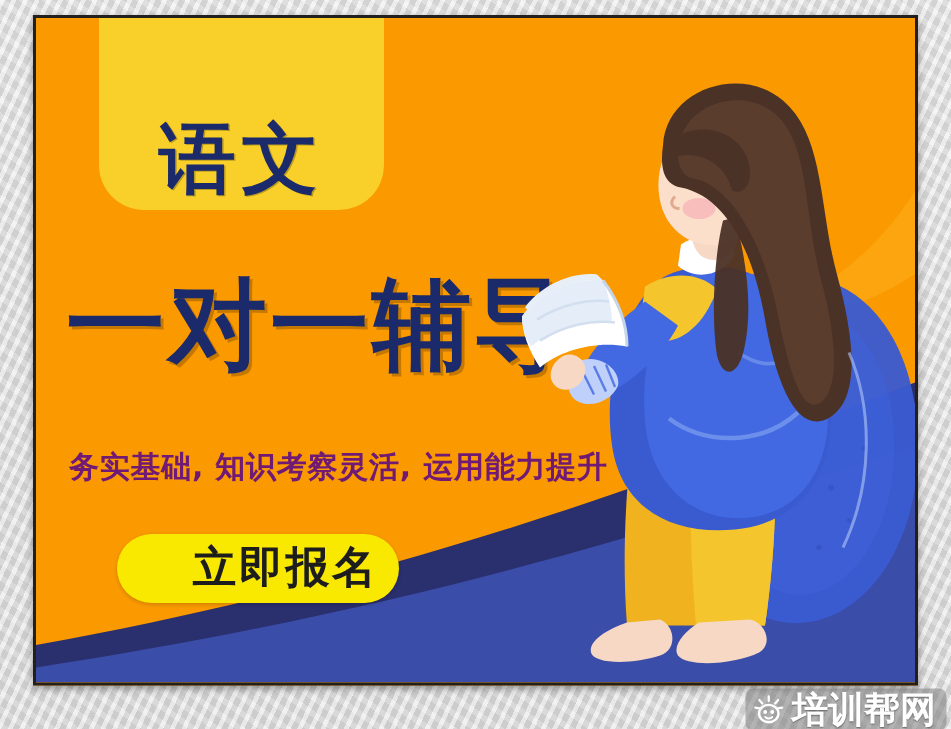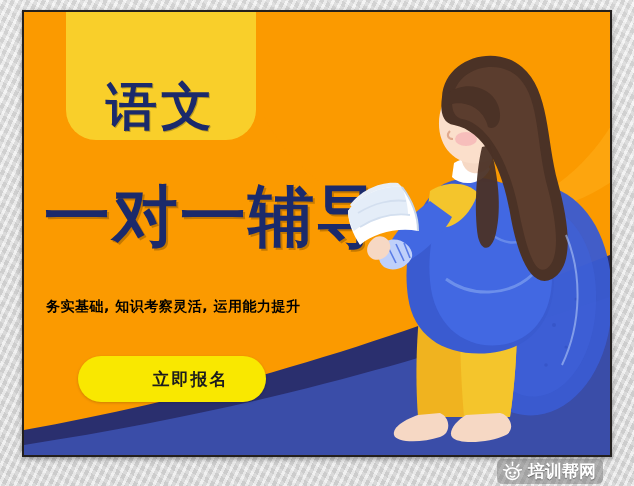--- a/index.html
+++ b/index.html
@@ -63,51 +63,51 @@
     position:absolute;left:20px;top:172px;width:460px;
     font-size:66px;font-weight:bold;color:#1b2a6b;
     letter-spacing:2px;line-height:1;
     text-shadow:2px 2px 0 rgba(0,0,0,.22);
     white-space:nowrap;
   }
 
   
   #subtitle{
     position:absolute;left:22px;top:286px;width:440px;
-    font-size:14px;font-weight:bold;color:#000000;
+    font-size:20px;font-weight:bold;color:#701a75;
     letter-spacing:.5px;white-space:nowrap;
   }
 
   
   #cta{
     position:absolute;left:54px;top:344px;width:188px;height:46px;
     background:#f9e800;border:none;border-radius:24px;
     display:flex;align-items:center;justify-content:center;
     cursor:pointer;box-shadow:0 1px 3px rgba(0,0,0,.18);
   }
   #cta .txt{
-    font-size:17px;font-weight:bold;color:#1d1d1d;letter-spacing:2px;margin-left:37px;
+    font-size:29px;font-weight:bold;color:#1d1d1d;letter-spacing:2px;margin-left:37px;
   }
 
   
   #illustration{
     position:absolute;right:-4px;bottom:0;width:300px;height:420px;
     pointer-events:none;
   }
   #illustration svg{display:block;width:100%;height:100%;}
 
   
   #watermark{
     position:absolute;left:497px;top:459px;
     display:flex;align-items:center;gap:5px;
     background:rgba(120,120,120,.50);
     border-radius:5px;padding:2px 7px 2px 5px;
   }
   #watermark .wm-text{
-    font-size:17px;font-weight:bold;color:#ffffff;letter-spacing:0px;
+    font-size:24px;font-weight:bold;color:#ffffff;letter-spacing:0px;
     line-height:1;text-shadow:0 1px 1px rgba(0,0,0,.4);
   }
   #watermark svg{display:block;}
 </style>
 </head>
 <body>
 
 <div id="page">
 
   <div id="banner">

